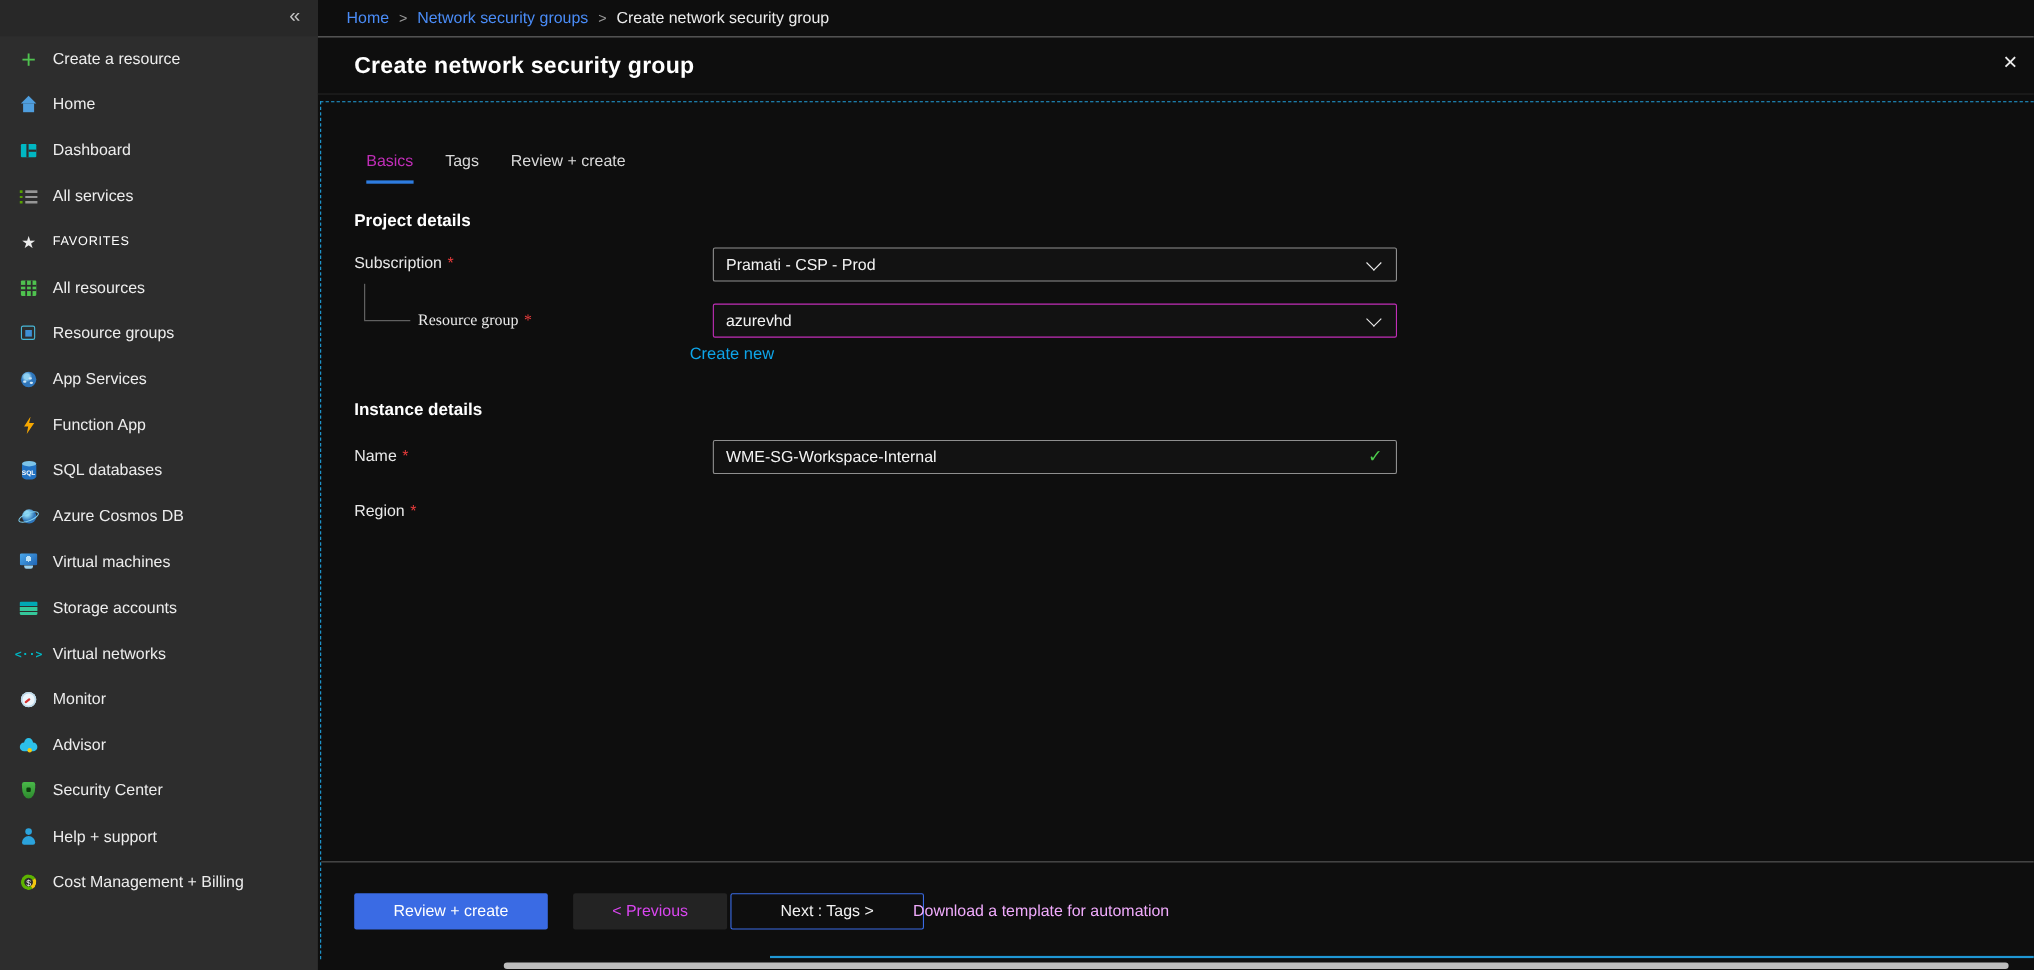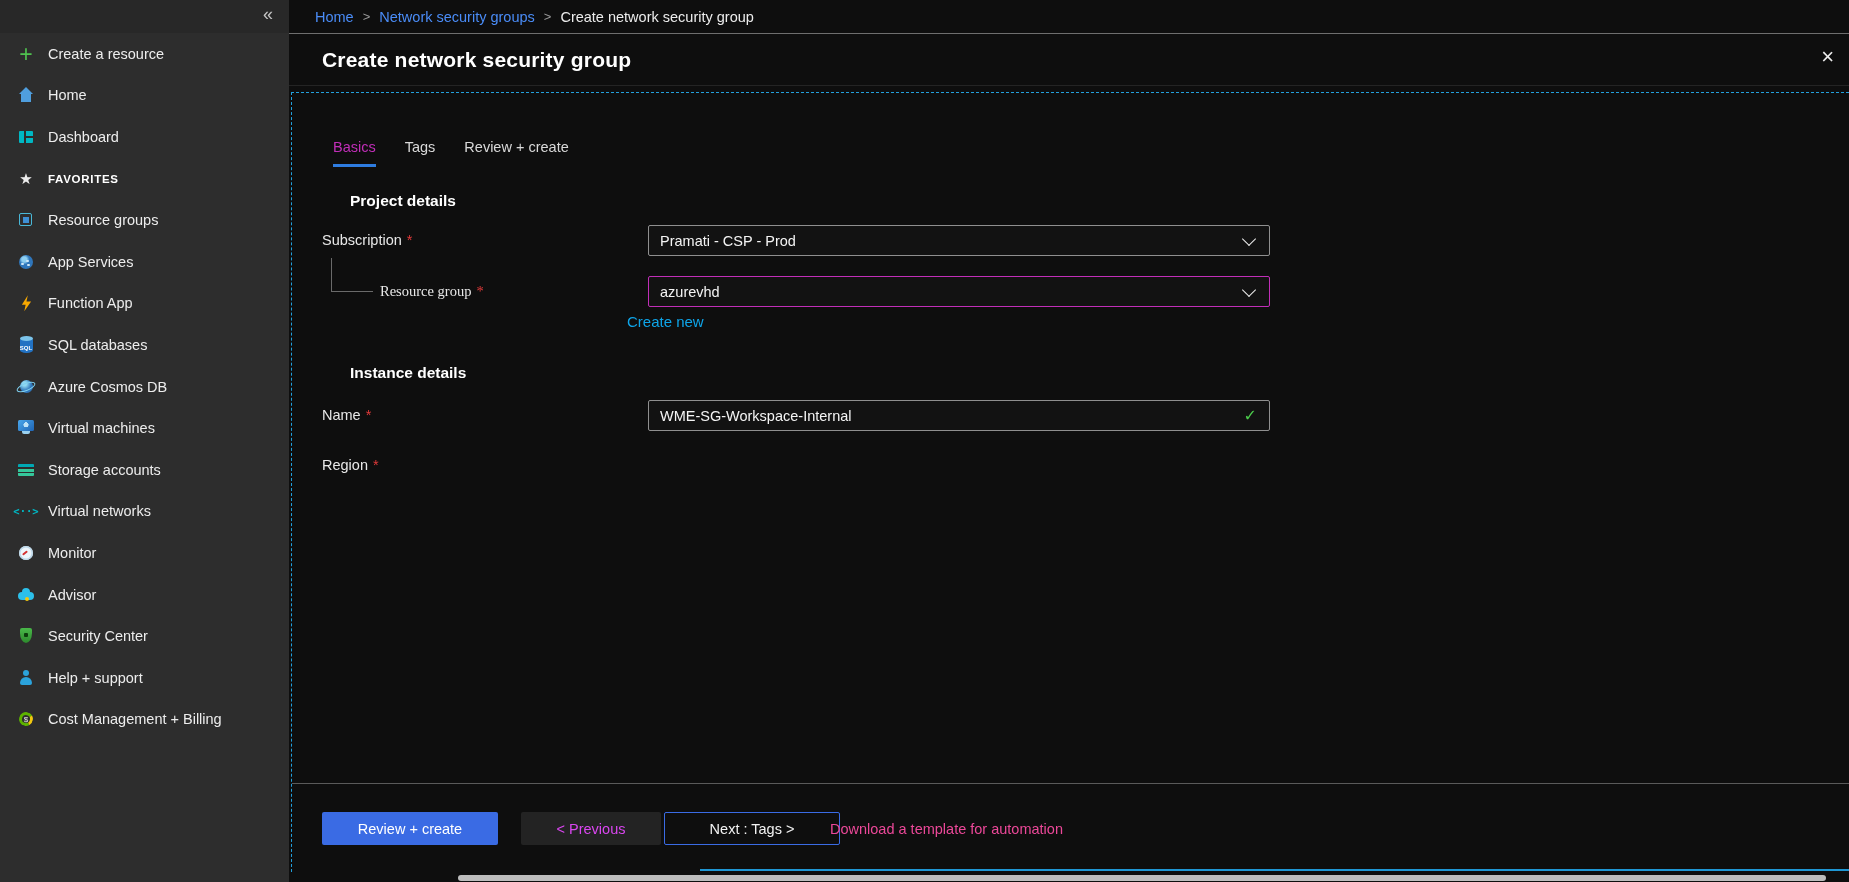--- a/index.html
+++ b/index.html
@@ -5,21 +5,21 @@
   html,body{margin:0;padding:0;background:#0e0e0e;}
   #app{position:relative;width:1849px;height:882px;background:#0e0e0e;overflow:hidden;
        font-family:"Liberation Sans","DejaVu Sans",sans-serif;color:#f0f0f0;}
 
   
   #sidebar{position:absolute;left:0;top:0;width:289px;height:882px;background:#2d2d2d;}
   #sidebar-top{height:33px;background:#282828;position:relative;}
   #collapse{position:absolute;right:16px;top:4px;font-size:18px;color:#c4c4c4;cursor:pointer;}
   .side-item{height:41.6px;display:flex;align-items:center;padding-left:15px;gap:11px;
              font-size:14.5px;color:#ededed;cursor:pointer;}
-  .side-section .side-label{font-size:11.5px;font-weight:700;letter-spacing:.7px;color:#fff;}
+  .side-section .side-label{font-size:11.5px;font-weight:400;letter-spacing:.7px;color:#fff;}
   .side-label{white-space:nowrap;}
 
   
   .icon{position:relative;width:22px;height:20px;flex:0 0 22px;display:flex;
         align-items:center;justify-content:center;}
   .icon::before,.icon::after{position:absolute;}
   .i-plus::before{content:"+";position:static;font-size:23px;line-height:20px;color:#4fc24f;}
   .i-home::before{content:"";left:4px;top:2px;border-left:7px solid transparent;border-right:7px solid transparent;border-bottom:7px solid #4f9ede;}
   .i-home::after{content:"";left:6px;top:9px;width:10px;height:8px;background:#4f9ede;}
   .i-dashboard::before{content:"";left:4px;top:4px;width:14px;height:12px;background:#00b7c3;border-radius:1px;}
@@ -90,21 +90,21 @@
   #page-title{font-size:21px;font-weight:600;color:#fff;letter-spacing:.2px;}
   #close-btn{position:absolute;right:15px;top:12px;font-size:22px;line-height:22px;color:#ededed;cursor:pointer;}
 
   
   #focus-outline{position:absolute;left:291px;top:92px;right:0;bottom:10px;
     border-top:1px dashed #22a0dc;border-left:1px dashed #22a0dc;pointer-events:none;}
   #tabs{position:absolute;left:333px;top:139px;display:flex;gap:29px;font-size:14.5px;}
   .tab{color:#d9d9d9;padding-bottom:9px;cursor:pointer;border-bottom:3px solid transparent;text-align:right;}
   .tab-active{color:#c12eb8;border-bottom-color:#2e7ce0;}
 
-  .section-heading{position:absolute;left:322px;font-size:15.5px;font-weight:600;color:#fff;margin-left:28px;}
+  .section-heading{position:absolute;left:322px;font-size:15.5px;font-weight:600;color:#fff;}
   #heading-project{top:192px;}
   #heading-instance{top:364px;}
 
   .form-row{position:absolute;left:289px;right:0;height:31px;}
   #row-subscription{top:225px;}
   #row-resource-group{top:276px;}
   #row-name{top:400px;}
   #row-region{top:450px;}
 
   .field-label{position:absolute;left:33px;line-height:31px;font-size:14.5px;color:#e8e8e8;white-space:nowrap;}
@@ -122,21 +122,21 @@
   .check{position:absolute;right:12px;line-height:29px;color:#4ccc4c;font-size:16px;}
   .helper-link{position:absolute;left:338px;top:37px;font-size:15px;color:#0ea5e9;cursor:pointer;}
 
   
   #footer-divider{position:absolute;left:292px;right:0;top:783px;height:1px;background:#5a5a5a;}
   .btn{position:absolute;top:812px;height:33px;box-sizing:border-box;font-size:14.5px;display:flex;
     align-items:center;justify-content:center;border-radius:2px;cursor:pointer;white-space:nowrap;}
   #btn-review-create{left:322px;width:176px;background:#3a6be4;color:#fff;}
   #btn-previous{left:521px;width:140px;background:#232323;color:#d946ef;}
   #btn-next-tags{left:664px;width:176px;border:1px solid #3a6be4;color:#f2f2f2;background:transparent;}
-  #btn-download-template{left:830px;background:transparent;color:#ec4899;text-align:center;}
+  #btn-download-template{left:830px;background:transparent;color:#f0abfc;text-align:center;}
   #bottom-blue-line{position:absolute;left:700px;right:0;top:869px;height:2px;background:#1f97d4;}
   #scroll-thumb{position:absolute;left:458px;top:875px;width:1368px;height:6px;background:#bdbdbd;border-radius:3px;cursor:pointer;}
 </style>
 </head>
 <body>
 
 <div id="app">
 
   <aside id="sidebar">
     <div id="sidebar-top">
@@ -148,23 +148,31 @@
           <span class="side-label">Create a resource</span>
         </div>
         <div class="side-item">
           <span class="icon i-home"></span>
           <span class="side-label">Home</span>
         </div>
         <div class="side-item">
           <span class="icon i-dashboard"></span>
           <span class="side-label">Dashboard</span>
         </div>
+        <div class="side-item">
+          <span class="icon i-list"></span>
+          <span class="side-label">All services</span>
+        </div>
         <div class="side-item side-section">
           <span class="icon i-star"></span>
           <span class="side-label">FAVORITES</span>
+        </div>
+        <div class="side-item">
+          <span class="icon i-grid"></span>
+          <span class="side-label">All resources</span>
         </div>
         <div class="side-item">
           <span class="icon i-cube"></span>
           <span class="side-label">Resource groups</span>
         </div>
         <div class="side-item">
           <span class="icon i-globe"></span>
           <span class="side-label">App Services</span>
         </div>
         <div class="side-item">

